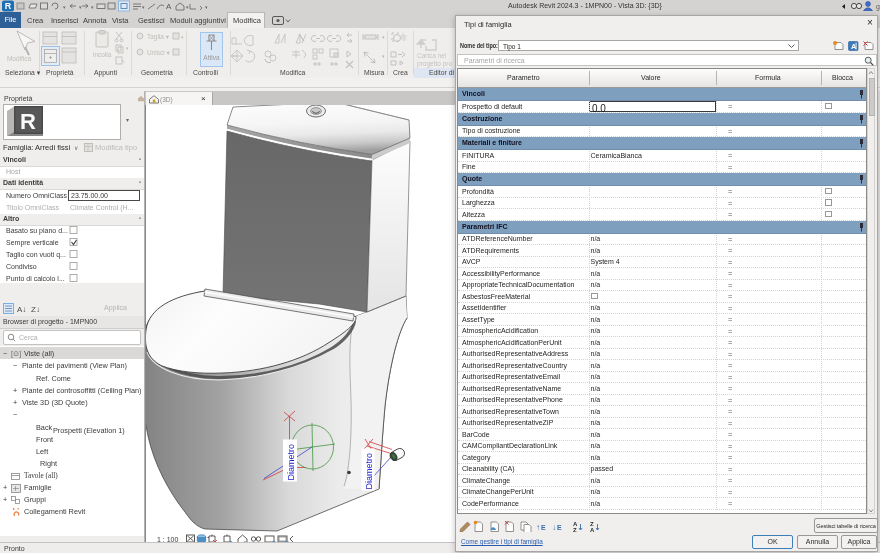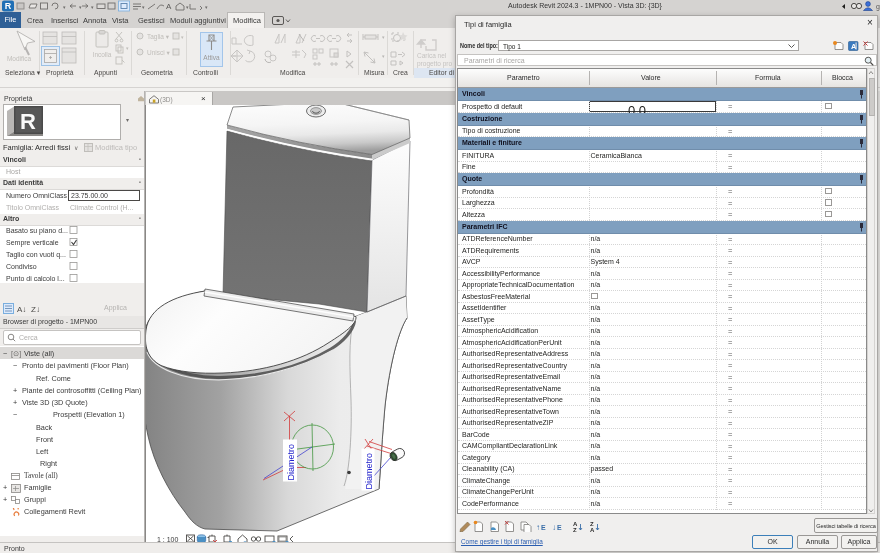--- a/index.html
+++ b/index.html
@@ -435,28 +435,28 @@
       </svg>
     <span style="position:absolute;left:15px;top:3px;font-size:7px;color:#b0aeac;">Cerca</span>
   </div>
   <div class="abs" style="left:0;top:30px;width:144px;height:190px;background:#fff;font-size:7.3px;color:#3a3a3a;">
     <div class="abs" style="left:0;top:1px;width:144px;height:12px;background:#dbd9d7;"></div>
 
     <div class="abs" style="left:3px;top:3px;">−</div>
       <span class="abs" style="left:11px;top:3px;color:#6e6c6a;">[⊙]</span>
       <span class="abs" style="left:24px;top:3px;">Viste (all)</span>
     <div class="abs" style="left:13px;top:15px;">−</div>
-      <span class="abs" style="left:22px;top:15px;">Pronto dei pavimenti (Floor Plan)</span>
+      <span class="abs" style="left:22px;top:15px;">Piante dei pavimenti (View Plan)</span>
     <span class="abs" style="left:36px;top:28px;">Ref. Come</span>
     <div class="abs" style="left:13px;top:40px;">+</div>
       <span class="abs" style="left:22px;top:40px;">Piante dei controsoffitti (Ceiling Plan)</span>
     <div class="abs" style="left:13px;top:52px;">+</div>
       <span class="abs" style="left:22px;top:52px;">Viste 3D (3D Quote)</span>
     <div class="abs" style="left:13px;top:64px;">−</div>
-      <span class="abs" style="left:22px;top:64px;padding-left:31px;">Prospetti (Elevation 1)</span>
+      <span class="abs" style="left:22px;top:80px;padding-left:31px;">Prospetti (Elevation 1)</span>
     <span class="abs" style="left:36px;top:77px;">Back</span>
     <span class="abs" style="left:36px;top:89px;">Front</span>
     <span class="abs" style="left:36px;top:101px;">Left</span>
     <span class="abs" style="left:40px;top:113px;">Right</span>
     <svg class="abs" style="left:11px;top:126px;" width="10" height="9">
         <rect x="0.5" y="1.5" width="8" height="6" fill="#fff" stroke="#8a8886" stroke-width="0.8"></rect>
         <path d="M0.5 3.5 h8" stroke="#8a8886" stroke-width="0.8"></path>
       </svg>
     <span class="abs" style="left:24px;top:125px;font-family:Liberation Serif, serif;">Tavole (all)</span>
     <div class="abs" style="left:3px;top:137px;">+</div>
@@ -524,21 +524,21 @@
       <div class="h">
           <b>Vincoli</b>
           <svg width="5" height="9">
             <rect x="1" y="0" width="3" height="5" fill="#2b2b3a"></rect>
             <path d="M2.5 5 v3.5" stroke="#2b2b3a" stroke-width="1"></path>
           </svg>
         </div>
       <div class="r">
           <span class="c1">Prospetto di default</span>
           <div style="position:absolute;left:131px;top:0;width:127px;height:11px;background:#fff;border:1px solid #3a3a3a;box-sizing:border-box;">
-            <span style="position:absolute;left:2px;top:1px;font-size:13px;color:#1d1d1b;margin-left:36px;">0.0</span>
+            <span style="position:absolute;left:2px;top:1px;font-size:10px;color:#1d1d1b;">0.0</span>
           </div>
           <span class="c3">=</span>
           <span class="cb"></span>
         </div>
       <div class="h">
           <b>Costruzione</b>
           <svg width="5" height="9">
             <rect x="1" y="0" width="3" height="5" fill="#2b2b3a"></rect>
             <path d="M2.5 5 v3.5" stroke="#2b2b3a" stroke-width="1"></path>
           </svg>

